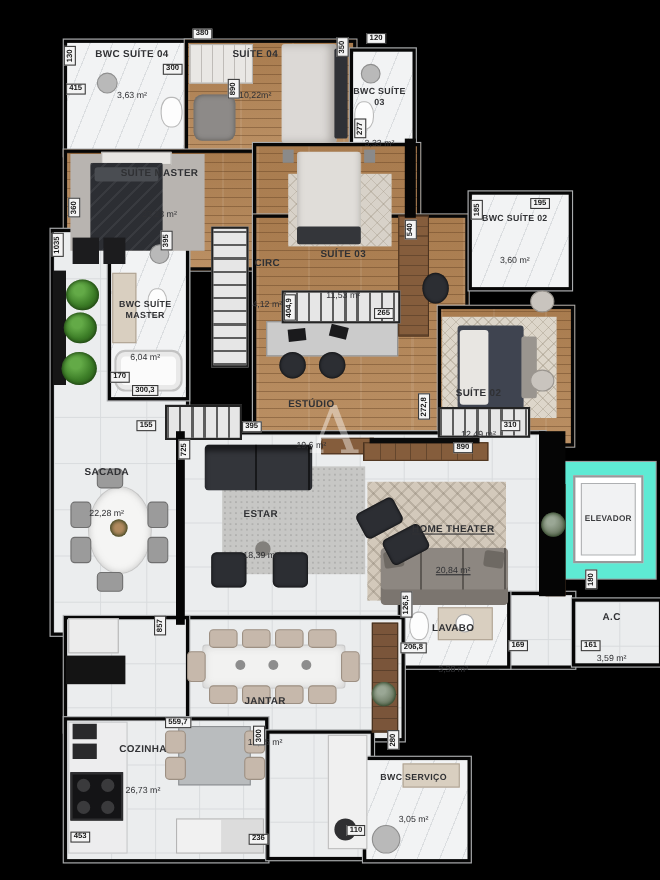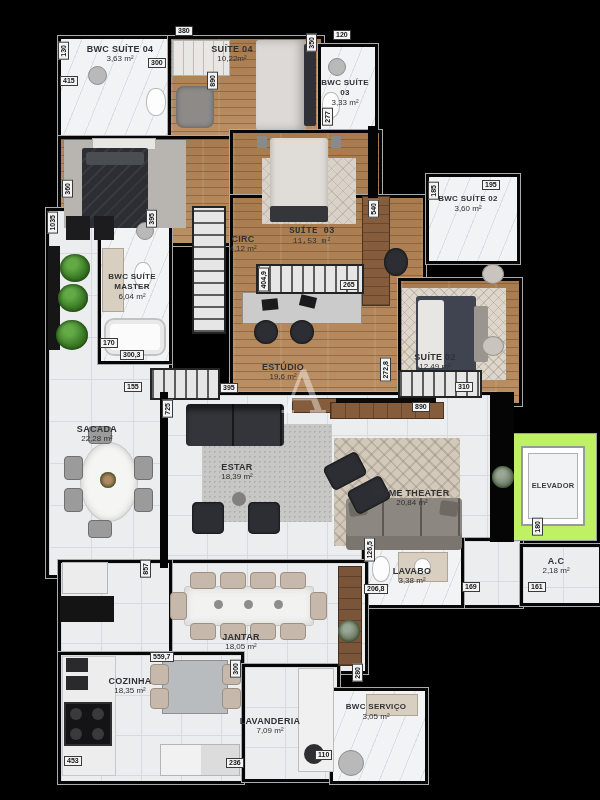--- a/index.html
+++ b/index.html
@@ -14,37 +14,37 @@
   .tile{background-color:#ebedee;
         background-image:linear-gradient(#d8dbdd 1px,transparent 1px),
                          linear-gradient(90deg,#d8dbdd 1px,transparent 1px);
         background-size:40px 40px;}
   .marble{background-color:#f2f3f4;
         background-image:repeating-linear-gradient(112deg, rgba(172,178,184,.32) 0 1px, transparent 1px 19px);}
   .f{position:absolute;z-index:12;}
   .rug{position:absolute;z-index:8;}
   .label{position:absolute;text-align:center;color:#303134;z-index:30;}
   .rname{font-size:9px;font-weight:700;letter-spacing:.3px;line-height:10px;}
-  .rarea{font-size:8px;font-weight:400;line-height:9px;}
+  .rarea{font-size:8px;font-weight:400;line-height:9px;margin-top:28px;}
   .small .rname{font-size:8px;}
   .dim{position:absolute;z-index:40;background:#f4f4f4;border:1px solid #3a3a3a;color:#141414;
        font-size:7px;line-height:8px;padding:0 2px;font-weight:700;white-space:nowrap;}
   .dim.v{writing-mode:vertical-rl;transform:rotate(180deg);padding:2px 0;line-height:9px;}
   .plant{position:absolute;border-radius:50%;z-index:22;
          background:radial-gradient(circle at 40% 35%, #63aa47 0 18%, #3c7d27 55%, #275417 100%);
          box-shadow:inset 0 0 4px #142e0b;}
   .plant.gray{background:radial-gradient(circle at 40% 35%, #9aa795 0 18%, #77856f 55%, #525e4c 100%);}
   .shelf{position:absolute;z-index:14;background:#e6e6e6;border:2px solid #232323;
          background-image:repeating-linear-gradient(90deg,#5d5d5d 0 2px,transparent 2px 11px);}
   .wm{position:absolute;z-index:26;color:rgba(255,255,255,.42);
       font-family:"DejaVu Serif",serif;font-size:60px;line-height:60px;}
   .chair{position:absolute;z-index:13;background:#c6b8ab;border:1px solid #9d9083;border-radius:4px;}
   .darkchair{position:absolute;z-index:13;background:#2c2e33;border-radius:5px;box-shadow:inset 0 0 3px #000;}
   .wall{position:absolute;background:#050505;z-index:18;}
-  #elevbox{position:absolute;left:510px;top:434px;width:86px;height:106px;background:#bef264;
+  #elevbox{position:absolute;left:510px;top:420px;width:86px;height:106px;background:#5eead4;
            box-shadow:0 0 0 1px #9b9d9f;z-index:6;}
   #elevin{position:absolute;left:11px;top:12px;width:60px;height:76px;background:#f1f2f3;
           border:2px solid #97999b;box-shadow:inset 0 0 0 5px #ffffff, inset 0 0 0 6px #aeb0b2;
           display:flex;align-items:center;justify-content:center;}
   #elevin .rname{font-size:7.5px;color:#3c3d3f;letter-spacing:.2px;}
 </style>
 </head>
 <body>
 
 <div id="canvas">
@@ -210,25 +210,29 @@
     <div class="rarea">3,63 m²</div>
   </div>
   <div class="label" style="left:182px;top:44px;width:100px;">
     <div class="rname">SUÍTE 04</div>
     <div class="rarea">10,22m²</div>
   </div>
   <div class="label small" style="left:320px;top:78px;width:50px;">
     <div class="rname">BWC SUÍTE 03</div>
     <div class="rarea">3,33 m²</div>
   </div>
+  <div class="label" style="left:85px;top:152px;width:120px;">
+    <div class="rname">SUÍTE MASTER</div>
+    <div class="rarea">23,23 m²</div>
+  </div>
   <div class="label" style="left:213px;top:234px;width:60px;">
     <div class="rname">CIRC</div>
     <div class="rarea">4,12 m²</div>
   </div>
-  <div class="label" style="left:272px;top:226px;width:80px;font-family:Liberation Mono, monospace;">
+  <div class="label" style="left:272px;top:226px;width:80px;">
     <div class="rname">SUÍTE 03</div>
     <div class="rarea">11,53 m²</div>
   </div>
   <div class="label small" style="left:436px;top:194px;width:64px;">
     <div class="rname">BWC SUÍTE 02</div>
     <div class="rarea">3,60 m²</div>
   </div>
   <div class="label small" style="left:100px;top:272px;width:64px;">
     <div class="rname">BWC SUÍTE MASTER</div>
     <div class="rarea">6,04 m²</div>
@@ -242,43 +246,39 @@
     <div class="rarea">19,6 m²</div>
   </div>
   <div class="label" style="left:52px;top:424px;width:90px;">
     <div class="rname">SACADA</div>
     <div class="rarea">22,28 m²</div>
   </div>
   <div class="label" style="left:197px;top:462px;width:80px;">
     <div class="rname">ESTAR</div>
     <div class="rarea">18,39 m²</div>
   </div>
-  <div class="label" style="left:352px;top:488px;width:120px;">
+  <div class="label" style="left:352px;top:476px;width:120px;text-decoration:underline;">
     <div class="rname">HOME THEATER</div>
     <div class="rarea">20,84 m²</div>
   </div>
   <div class="label" style="left:377px;top:566px;width:70px;">
     <div class="rname">LAVABO</div>
     <div class="rarea">3,38 m²</div>
   </div>
   <div class="label" style="left:526px;top:556px;width:60px;">
     <div class="rname">A.C</div>
-    <div class="rarea">2,18 m²</div>
+    <div class="rarea">3,59 m²</div>
   </div>
   <div class="label" style="left:196px;top:632px;width:90px;">
     <div class="rname">JANTAR</div>
     <div class="rarea">18,05 m²</div>
   </div>
   <div class="label" style="left:85px;top:676px;width:90px;">
     <div class="rname">COZINHA</div>
-    <div class="rarea">18,35 m²</div>
-  </div>
-  <div class="label" style="left:215px;top:716px;width:110px;">
-    <div class="rname">LAVANDERIA</div>
-    <div class="rarea">7,09 m²</div>
+    <div class="rarea">26,73 m²</div>
   </div>
   <div class="label small" style="left:336px;top:702px;width:80px;">
     <div class="rname">BWC SERVIÇO</div>
     <div class="rarea">3,05 m²</div>
   </div>
 
   <div class="dim v" style="left:58px;top:42px;">130</div>
   <div class="dim" style="left:175px;top:26px;">380</div>
   <div class="dim" style="left:148px;top:58px;">300</div>
   <div class="dim v" style="left:207px;top:72px;">890</div>

